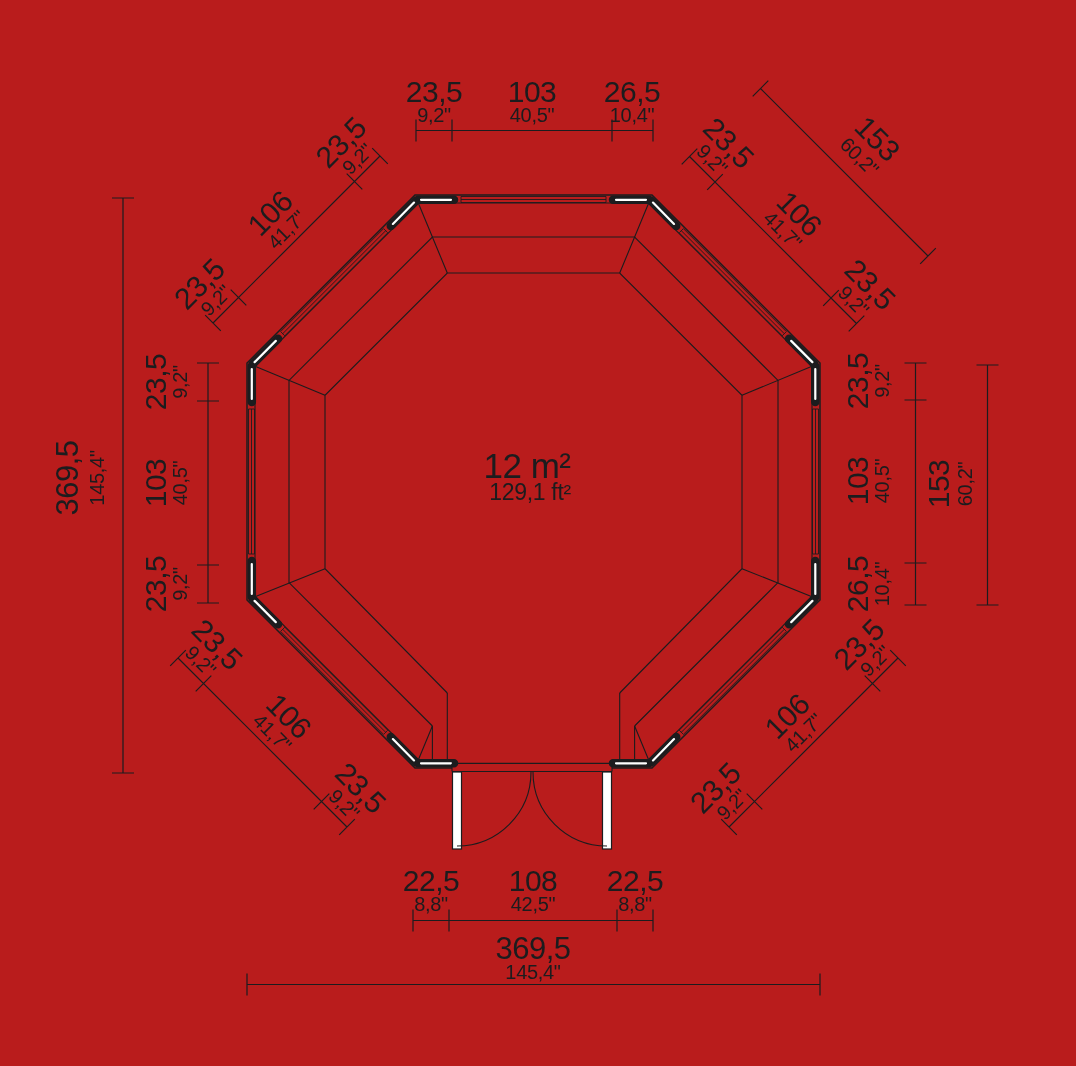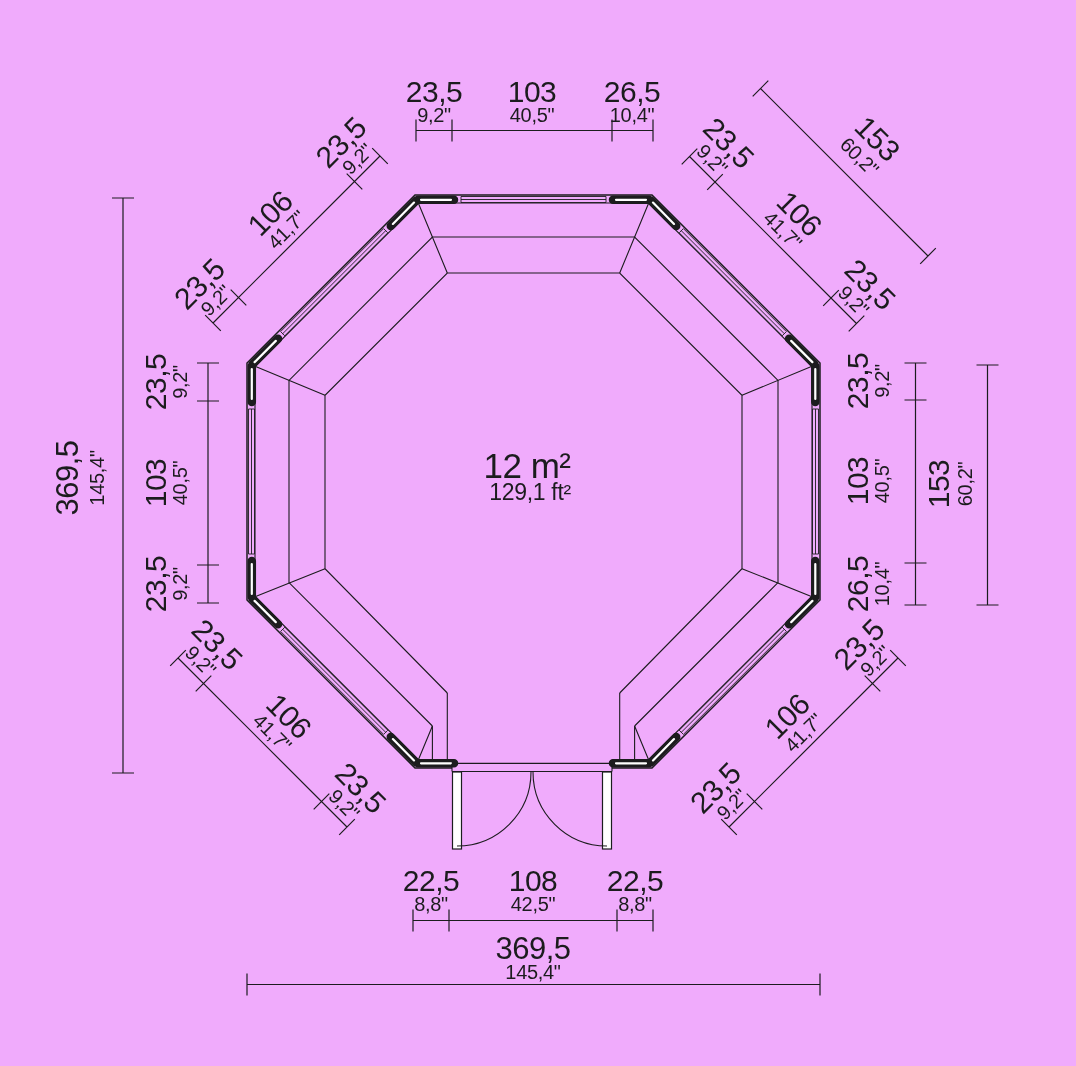--- a/index.html
+++ b/index.html
@@ -1,16 +1,16 @@
 <!DOCTYPE html>
 <html><head>
 <meta charset="utf-8">
 <style>
   html,body{margin:0;padding:0;background:#ffffff;}
-  .page{position:relative;width:1076px;height:1066px;background:#f0abfc;overflow:hidden;}
+  .page{position:relative;width:1076px;height:1066px;background:#b91c1c;overflow:hidden;}
   svg text{
     font-family:"Liberation Sans", sans-serif;
     fill:#1c1c1e;
   }
   .num{font-size:30px;letter-spacing:-0.5px;}
   .inch{font-size:20px;letter-spacing:-0.3px;}
   .numL{font-size:31px;letter-spacing:-0.5px;}
   .area1{font-size:35px;letter-spacing:-0.5px;}
   .area2{font-size:23px;letter-spacing:-0.3px;}
   .thin{stroke:#1c1c1e;stroke-width:1.1;fill:none;}

